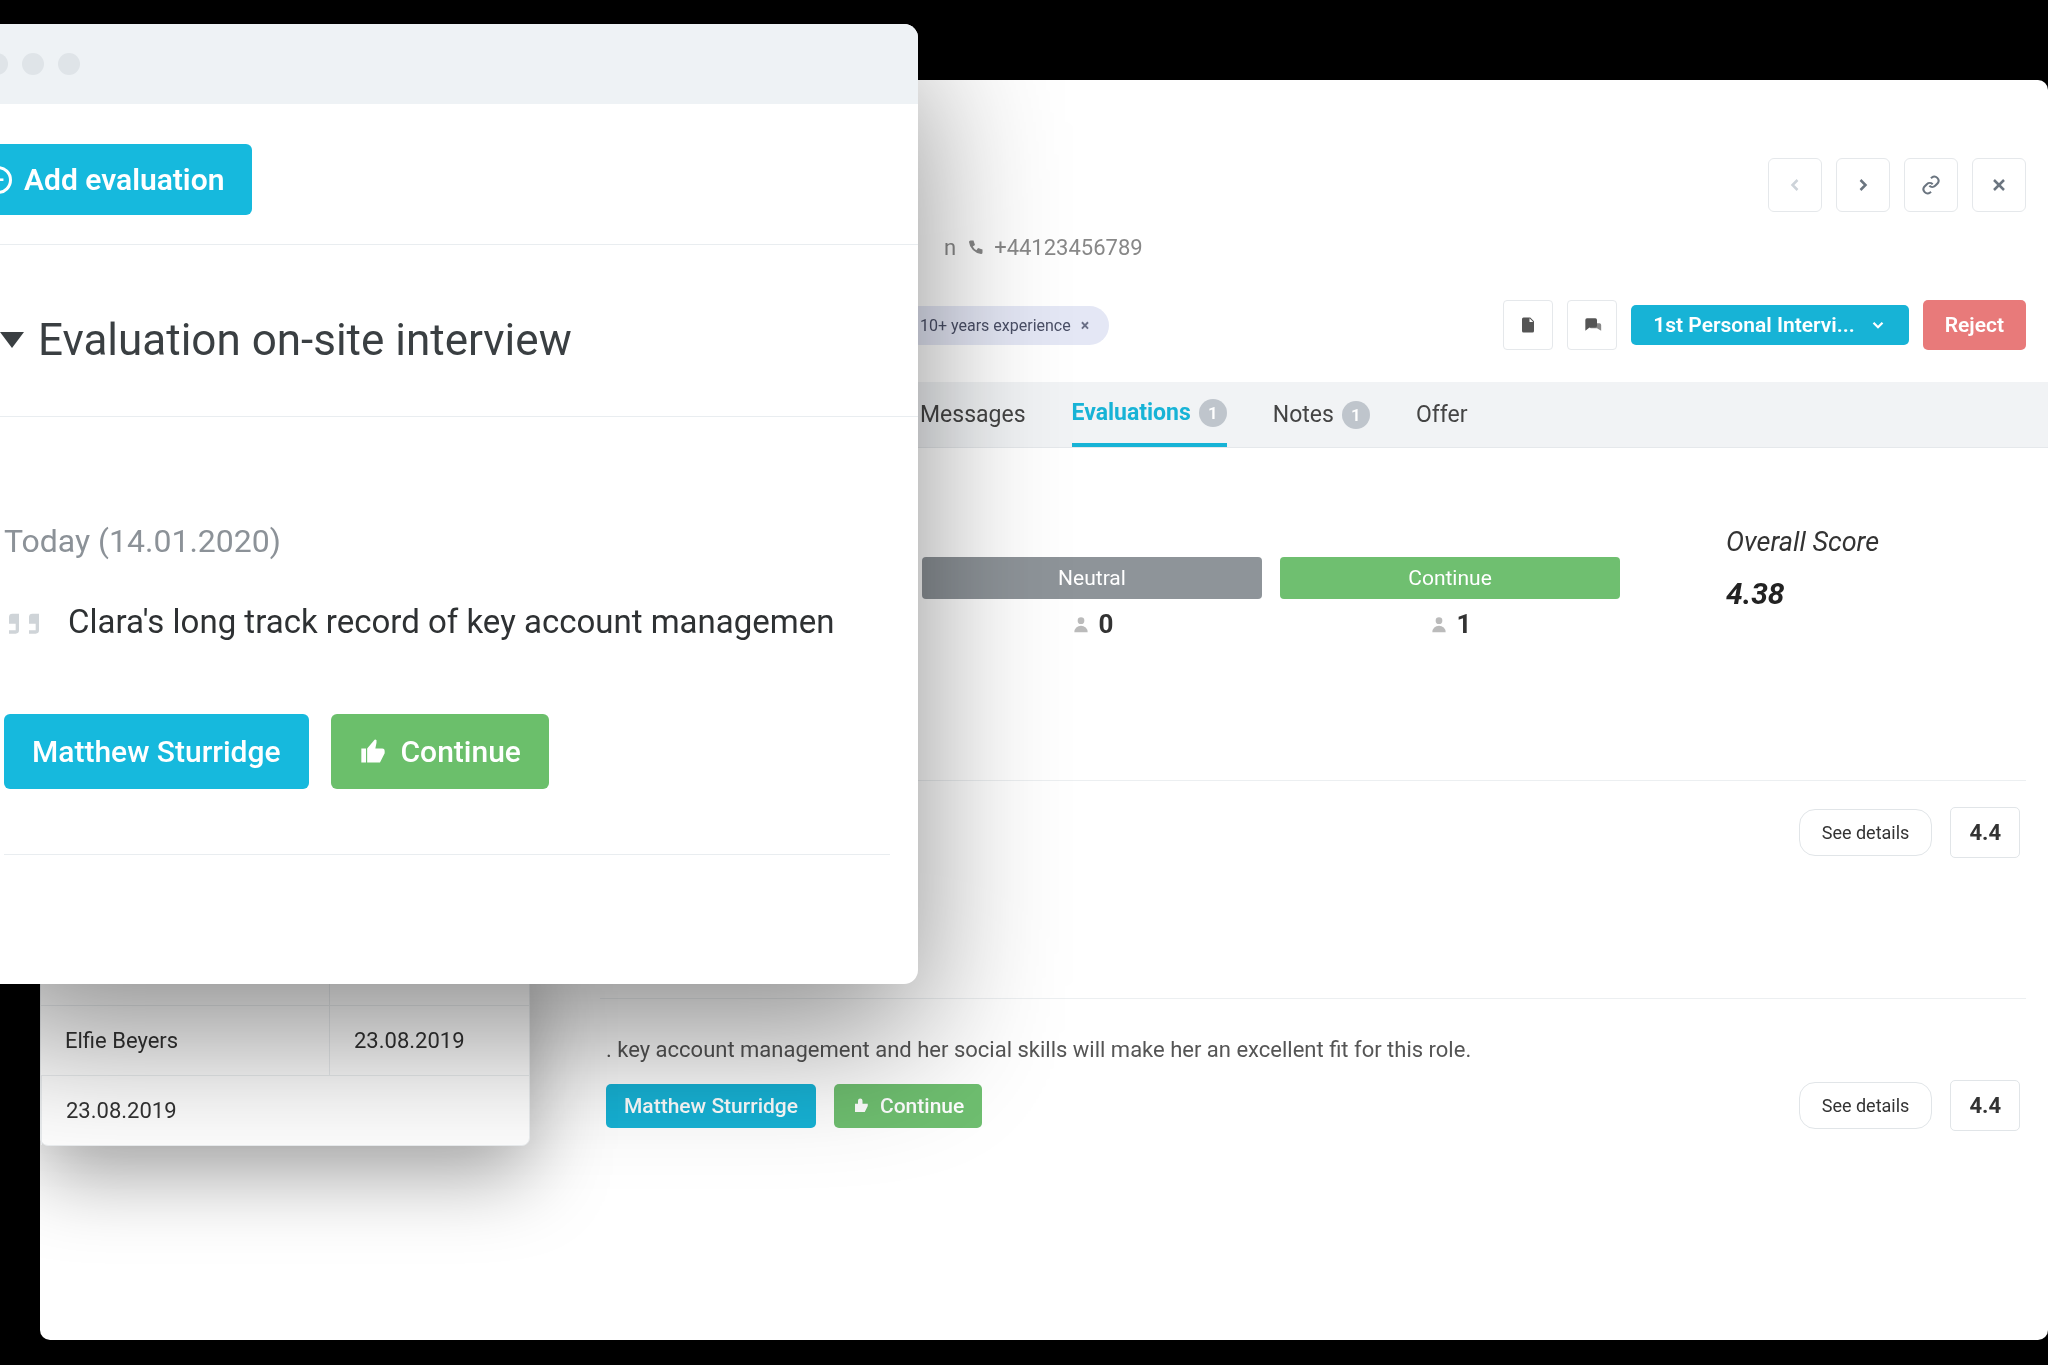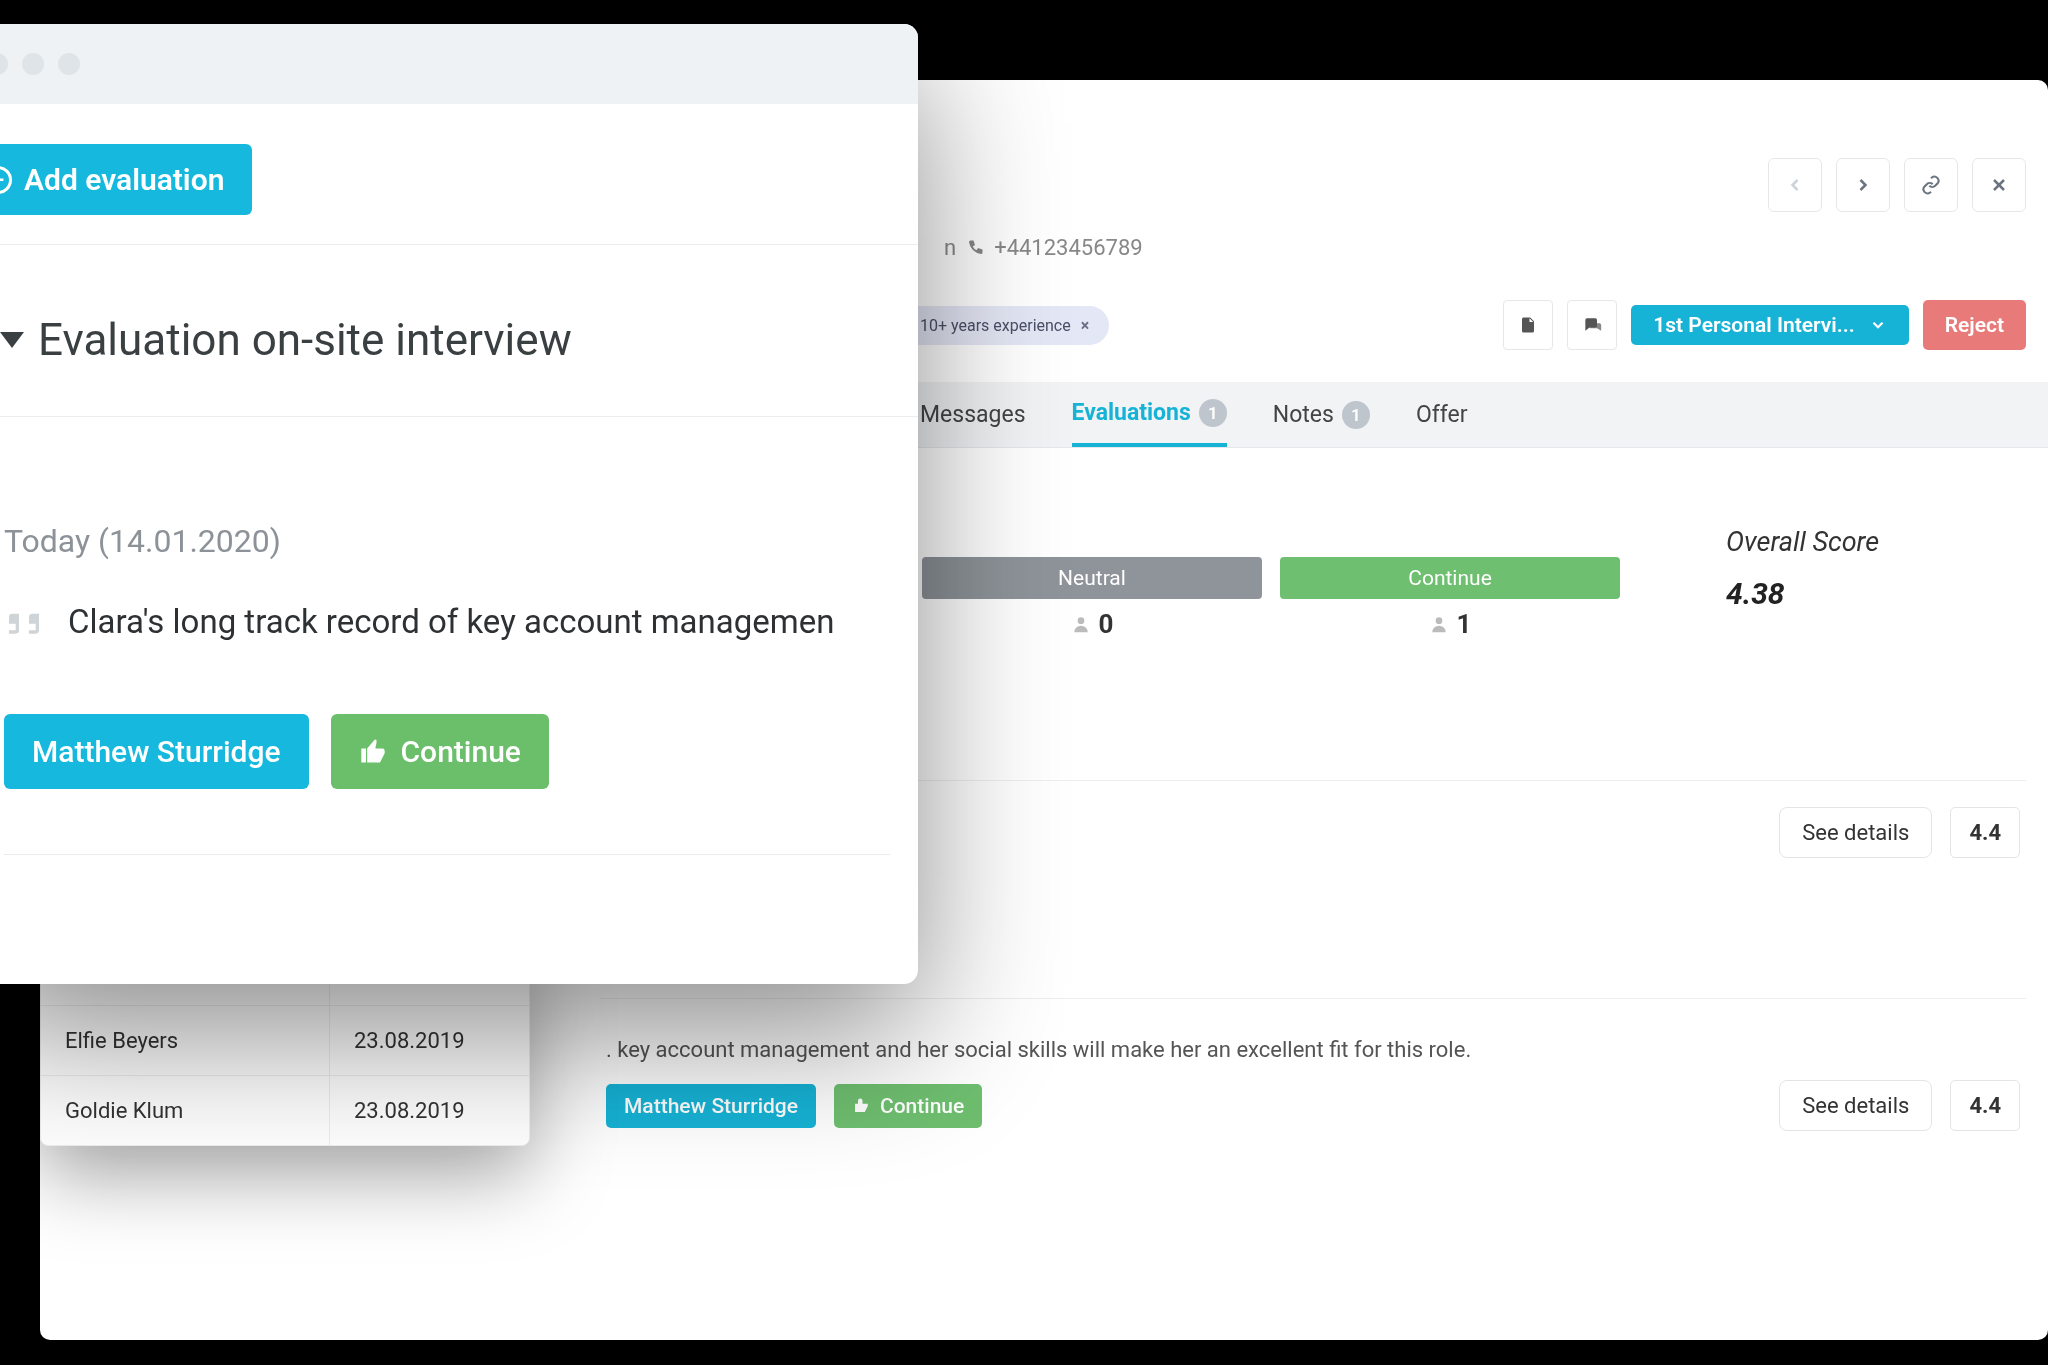--- a/index.html
+++ b/index.html
@@ -181,22 +181,22 @@
 .eval-item {
   border-top:1px solid #eceff1;
   padding:26px 6px 30px 6px;
 }
 .eval-top {
   display:flex; align-items:center; gap:18px;
 }
 .eval-title-stub { color:#333; font-size:26px; }
 .flex-spacer { flex:1; }
 .see-details {
-  border:1px solid #e1e5e8; border-radius:8px;
-  padding:12px 22px; font-size:22px; color:#333; background:#fff;
+  border:1px solid #e1e5e8; border-radius:16px;
+  padding:12px 22px; font-size:18px; color:#333; background:#fff;
 }
 .score-pill {
   border:1px solid #e1e5e8; border-radius:5px;
   padding:12px 18px; font-size:22px; color:#333; font-weight:700; background:#fff;
 }
 .eval-quote {
   color:#555; font-size:22px; margin-top:12px; margin-bottom:18px;
 }
 .author-chip {
   background:#17b3d6; color:#fff;
@@ -470,21 +470,20 @@
 <div class="cand-table">
   <div class="cand-row">
     <div class="cand-cell name">Dustin Henders</div>
     <div class="cand-cell date">23.08.2019</div>
   </div>
   <div class="cand-row">
     <div class="cand-cell name">Elfie Beyers</div>
     <div class="cand-cell date">23.08.2019</div>
   </div>
   <div class="cand-row">
-    <div class="cand-cell name">Goldie Klum</div>
     <div class="cand-cell date">23.08.2019</div>
   </div>
 </div>
 
 <div class="front-window">
   <div class="front-titlebar">
     <div class="tl-dot"></div>
     <div class="tl-dot"></div>
     <div class="tl-dot"></div>
   </div>

